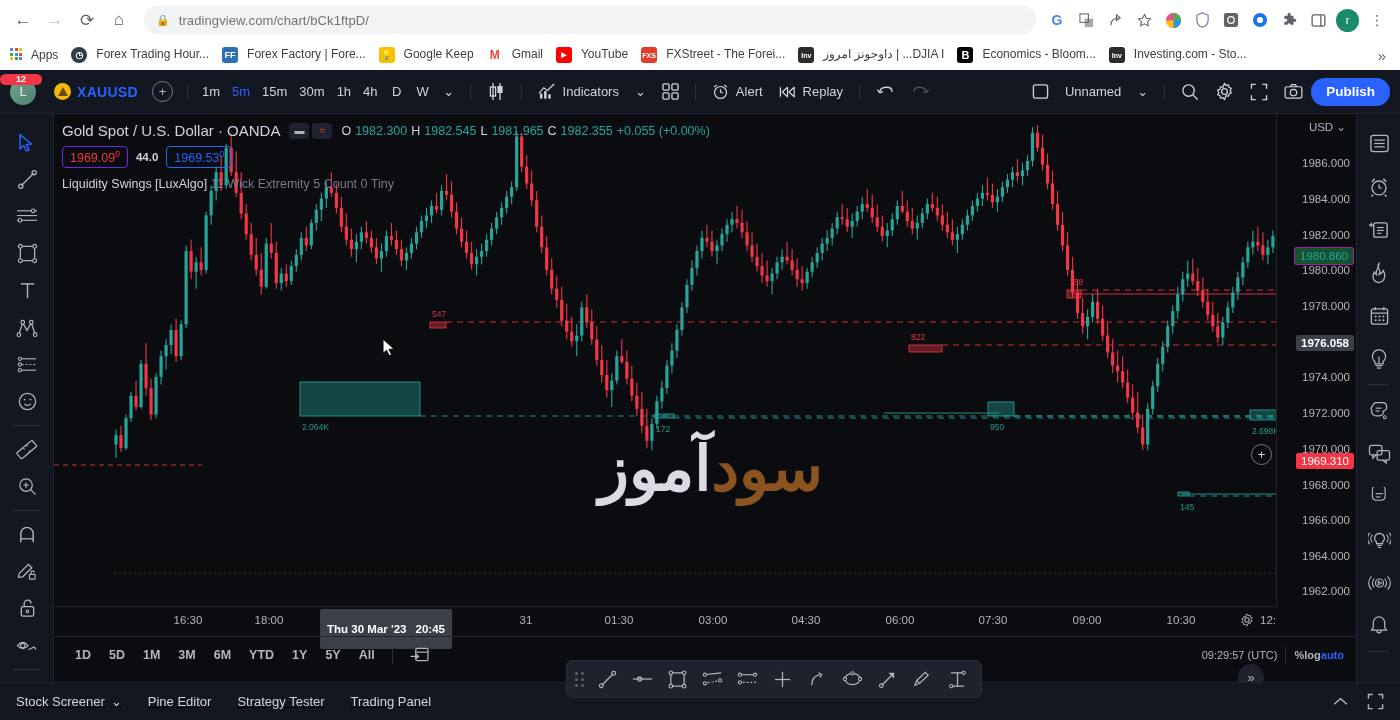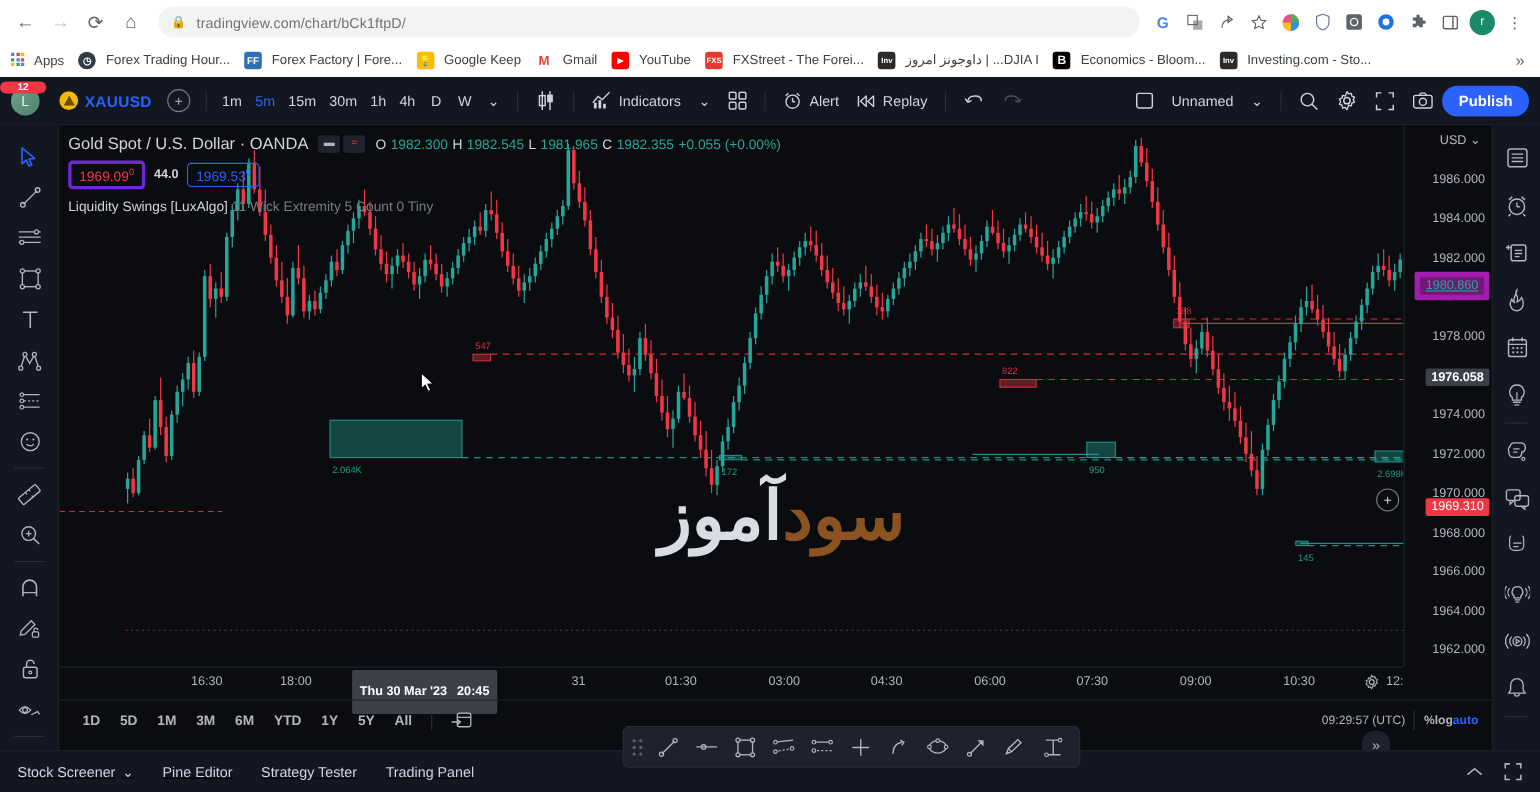--- a/index.html
+++ b/index.html
@@ -81,38 +81,38 @@
   .legend { position: absolute; top: 8px; left: 8px; z-index: 6; }
   .legend-row1 { display: flex; align-items: center; gap: 9px; }
   .sym-title { color: #d1d4dc; font-size: 15px; }
   .eyebtns { display: flex; gap: 3px; }
   .eyeb { width: 20px; height: 16px; border-radius: 3px; background: #1e222d; display:flex; align-items:center; justify-content:center; font-size: 10px; color: #b2b5be;}
   .eyeb.red { color: #f23645; }
   .ohlc { font-size: 12.5px; color: #26a69a; display: flex; gap: 4px; align-items: baseline;}
   .ohlc b { color: #d1d4dc; font-weight: normal; }
   .legend-row2 { display: flex; align-items: center; gap: 8px; margin-top: 7px; }
   .pill { border-radius: 4px; padding: 2px 7px; font-size: 12.5px; }
-  .pill.red { border: 3px solid #6d28d9; color: #f23645; }
+  .pill.red { border: 1px solid #6d28d9; color: #f23645; }
   .pill.blue { border: 1px solid #2962ff; color: #2962ff; }
   .pill sup { font-size: 8.5px; }
   .mid-num { color: #d1d4dc; font-size: 11.5px; font-weight: bold; }
   .legend-row3 { margin-top: 9px; font-size: 12.5px; color: #787b86; }
   .legend-row3 b { color: #d1d4dc; font-weight: normal; }
 
   .watermark { position: absolute; top: 318px; left: 545px; font-size: 62px; font-weight: bold;
     letter-spacing: -1px; direction: rtl; }
   .wm-o { color: #8a5320; } .wm-w { color: #d9dce3; }
   .tv-logo { position: absolute; left: 12px; bottom: 10px; display: flex; align-items: center; gap: 8px;
     color: #d1d4dc; font-size: 20px; font-weight: bold; opacity: .92;}
 
   
   .price-scale { position: absolute; top: 0; right: 0; width: 80px; height: 492px; border-left: 1px solid #1f2430; }
   .ptick { position: absolute; right: 6px; color: #b2b5be; font-size: 11.5px; }
   .plabel { position: absolute; right: 2px; font-size: 11.5px; border-radius: 2px; padding: 2px 5px; }
-  .plabel.teal { color: #26a69a; border: 5px solid #a21caf; background: #701a75; text-decoration: underline; }
+  .plabel.teal { color: #26a69a; border: 1px solid #a21caf; background: #14532d; }
   .plabel.red  { color: #fff; background: #f23645; }
   .plabel.gray { color: #fff; background: #3b4049; font-weight: bold; }
   .cur-usd { position: absolute; top: 6px; right: 10px; color: #b2b5be; font-size: 11.5px; }
   .addcircle { position: absolute; right: 84px; top: 330px; width: 21px; height: 21px; border-radius: 50%;
     border: 1px solid #787b86; color: #d1d4dc; display:flex;align-items:center;justify-content:center;font-size:13px;}
   .expand-btn { position: absolute; right: 92px; top: 550px; width: 26px; height: 26px; border-radius: 50%;
     background: #1e222d; color: #b2b5be; display:flex;align-items:center;justify-content:center; font-size:13px;}
 
   
   .time-scale { position: absolute; top: 492px; left: 0; width: 1222px; height: 30px;

